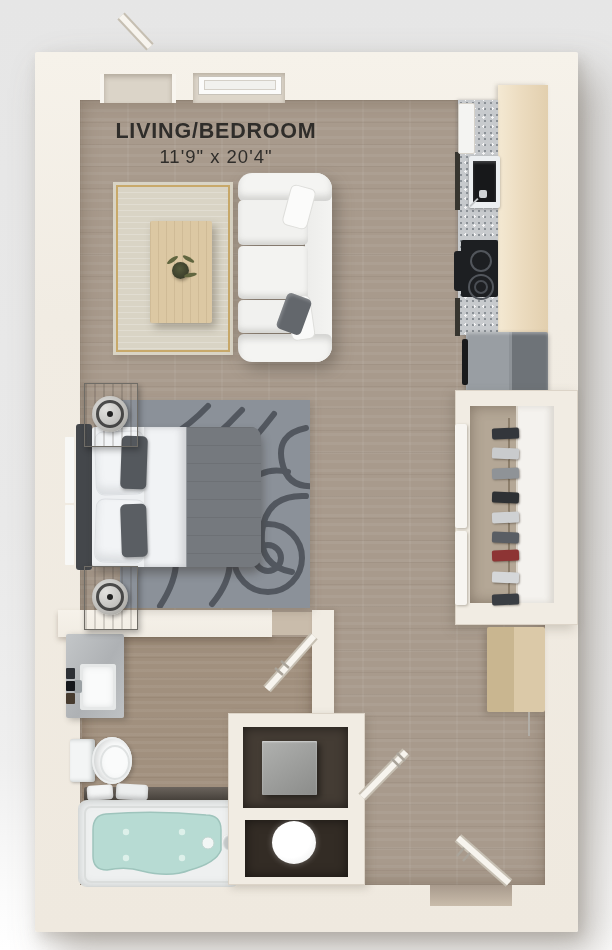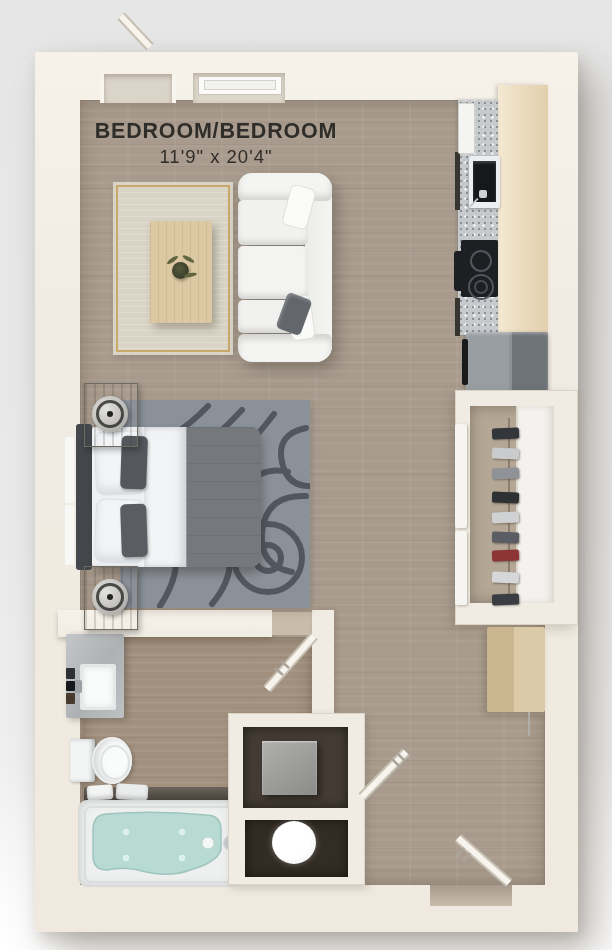--- a/index.html
+++ b/index.html
@@ -284,15 +284,15 @@
       <path d="M362,797 L406,752" style="stroke:var(--c-door-leaf)" stroke-width="6"></path>
       <path d="M392,759 l8,8 M397,753 l8,8" stroke="#aaa49a" stroke-width="2.5"></path>
     </g>
     <g>
       <path d="M509,883 L458,838" stroke="#c6bfb2" stroke-width="10"></path>
       <path d="M509,883 L458,838" style="stroke:var(--c-door-leaf)" stroke-width="6"></path>
       <path d="M464,848 l-7,8 M470,853 l-7,8" stroke="#aaa49a" stroke-width="2.5"></path>
     </g>
   </svg>
 
-  <div class="abs room-label">BEDROOM/BEDROOM</div>
+  <div class="abs room-label">LIVING/BEDROOM</div>
   <div class="abs room-dims">11'9" x 20'4"</div>
 </div>
 
 </body></html>

